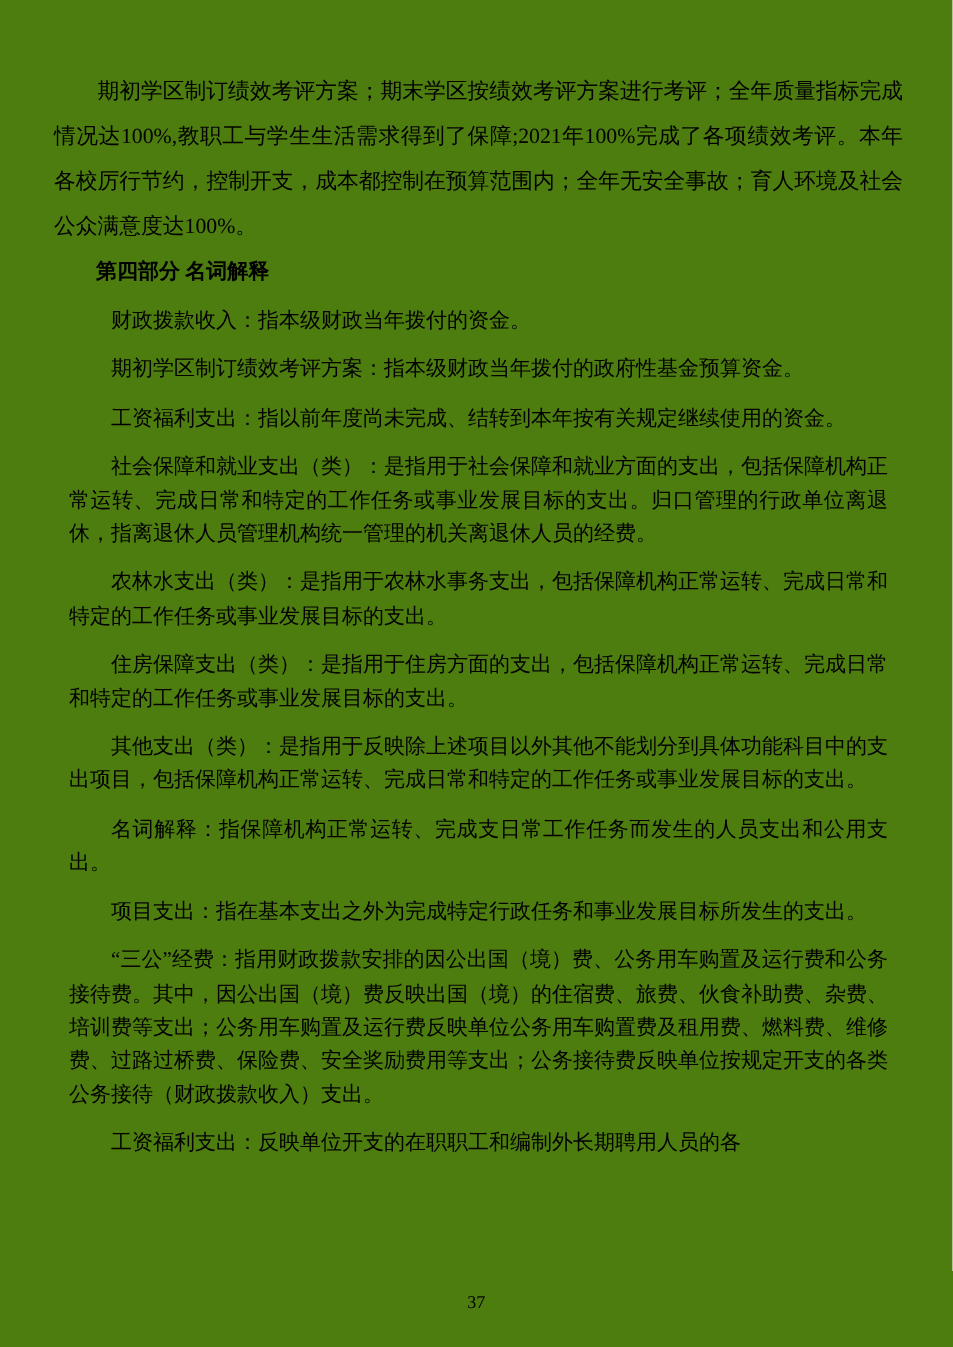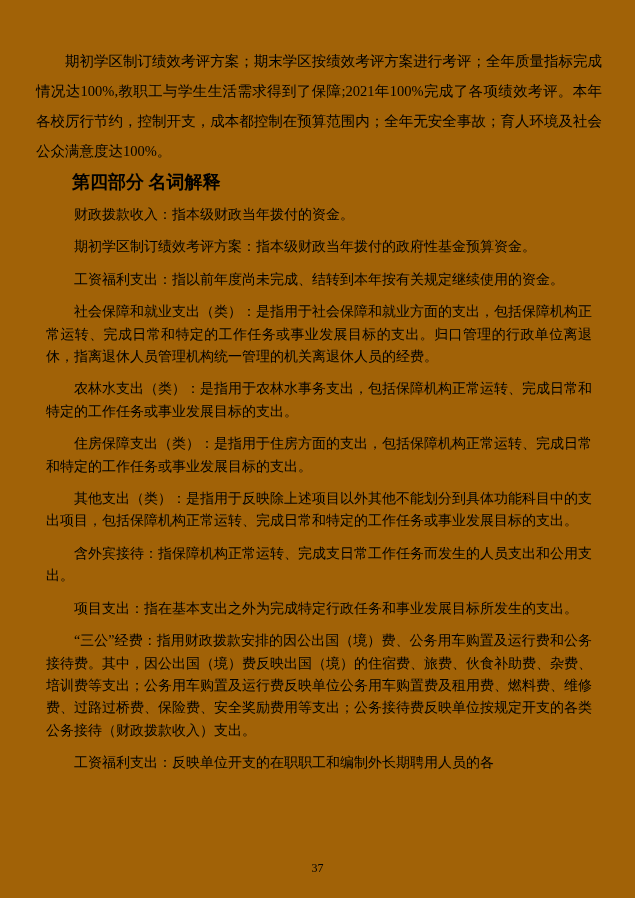--- a/index.html
+++ b/index.html
@@ -4,37 +4,37 @@
 <style>
   html, body {
     margin: 0;
     padding: 0;
     background: #ffffff;
   }
   .page {
     position: relative;
     width: 635px;
     height: 898px;
-    background: #a16207;
+    background: #4d7c0f;
     box-sizing: border-box;
     padding: 46px 33px 0 36px;
     font-family: "Liberation Serif", "DejaVu Serif", serif;
     color: #000000;
     overflow: hidden;
   }
   .intro {
     margin: 0;
     font-size: 14.5px;
     line-height: 30px;
     text-align: justify;
     text-indent: 2em;
   }
   .heading {
     margin: 4px 0 2px 0;
-    font-size: 18px;
+    font-size: 14px;
     line-height: 24px;
     font-weight: bold;
     text-indent: 2em;
   }
   .def {
     margin: 10px;
     font-size: 14px;
     line-height: 22.4px;
     text-align: justify;
     text-indent: 2em;
@@ -58,20 +58,20 @@
 
   <p class="heading">第四部分  名词解释</p>
 
   <p class="def">财政拨款收入：指本级财政当年拨付的资金。</p>
   <p class="def">期初学区制订绩效考评方案：指本级财政当年拨付的政府性基金预算资金。</p>
   <p class="def">工资福利支出：指以前年度尚未完成、结转到本年按有关规定继续使用的资金。</p>
   <p class="def">社会保障和就业支出（类）：是指用于社会保障和就业方面的支出，包括保障机构正常运转、完成日常和特定的工作任务或事业发展目标的支出。归口管理的行政单位离退休，指离退休人员管理机构统一管理的机关离退休人员的经费。</p>
   <p class="def">农林水支出（类）：是指用于农林水事务支出，包括保障机构正常运转、完成日常和特定的工作任务或事业发展目标的支出。</p>
   <p class="def">住房保障支出（类）：是指用于住房方面的支出，包括保障机构正常运转、完成日常和特定的工作任务或事业发展目标的支出。</p>
   <p class="def">其他支出（类）：是指用于反映除上述项目以外其他不能划分到具体功能科目中的支出项目，包括保障机构正常运转、完成日常和特定的工作任务或事业发展目标的支出。</p>
-  <p class="def">含外宾接待：指保障机构正常运转、完成支日常工作任务而发生的人员支出和公用支出。</p>
+  <p class="def">名词解释：指保障机构正常运转、完成支日常工作任务而发生的人员支出和公用支出。</p>
   <p class="def">项目支出：指在基本支出之外为完成特定行政任务和事业发展目标所发生的支出。</p>
   <p class="def">“三公”经费：指用财政拨款安排的因公出国（境）费、公务用车购置及运行费和公务接待费。其中，因公出国（境）费反映出国（境）的住宿费、旅费、伙食补助费、杂费、培训费等支出；公务用车购置及运行费反映单位公务用车购置费及租用费、燃料费、维修费、过路过桥费、保险费、安全奖励费用等支出；公务接待费反映单位按规定开支的各类公务接待（财政拨款收入）支出。</p>
   <p class="def">工资福利支出：反映单位开支的在职职工和编制外长期聘用人员的各</p>
 
   <div class="page-number">37</div>
 
 </div>
 
 </body></html>

